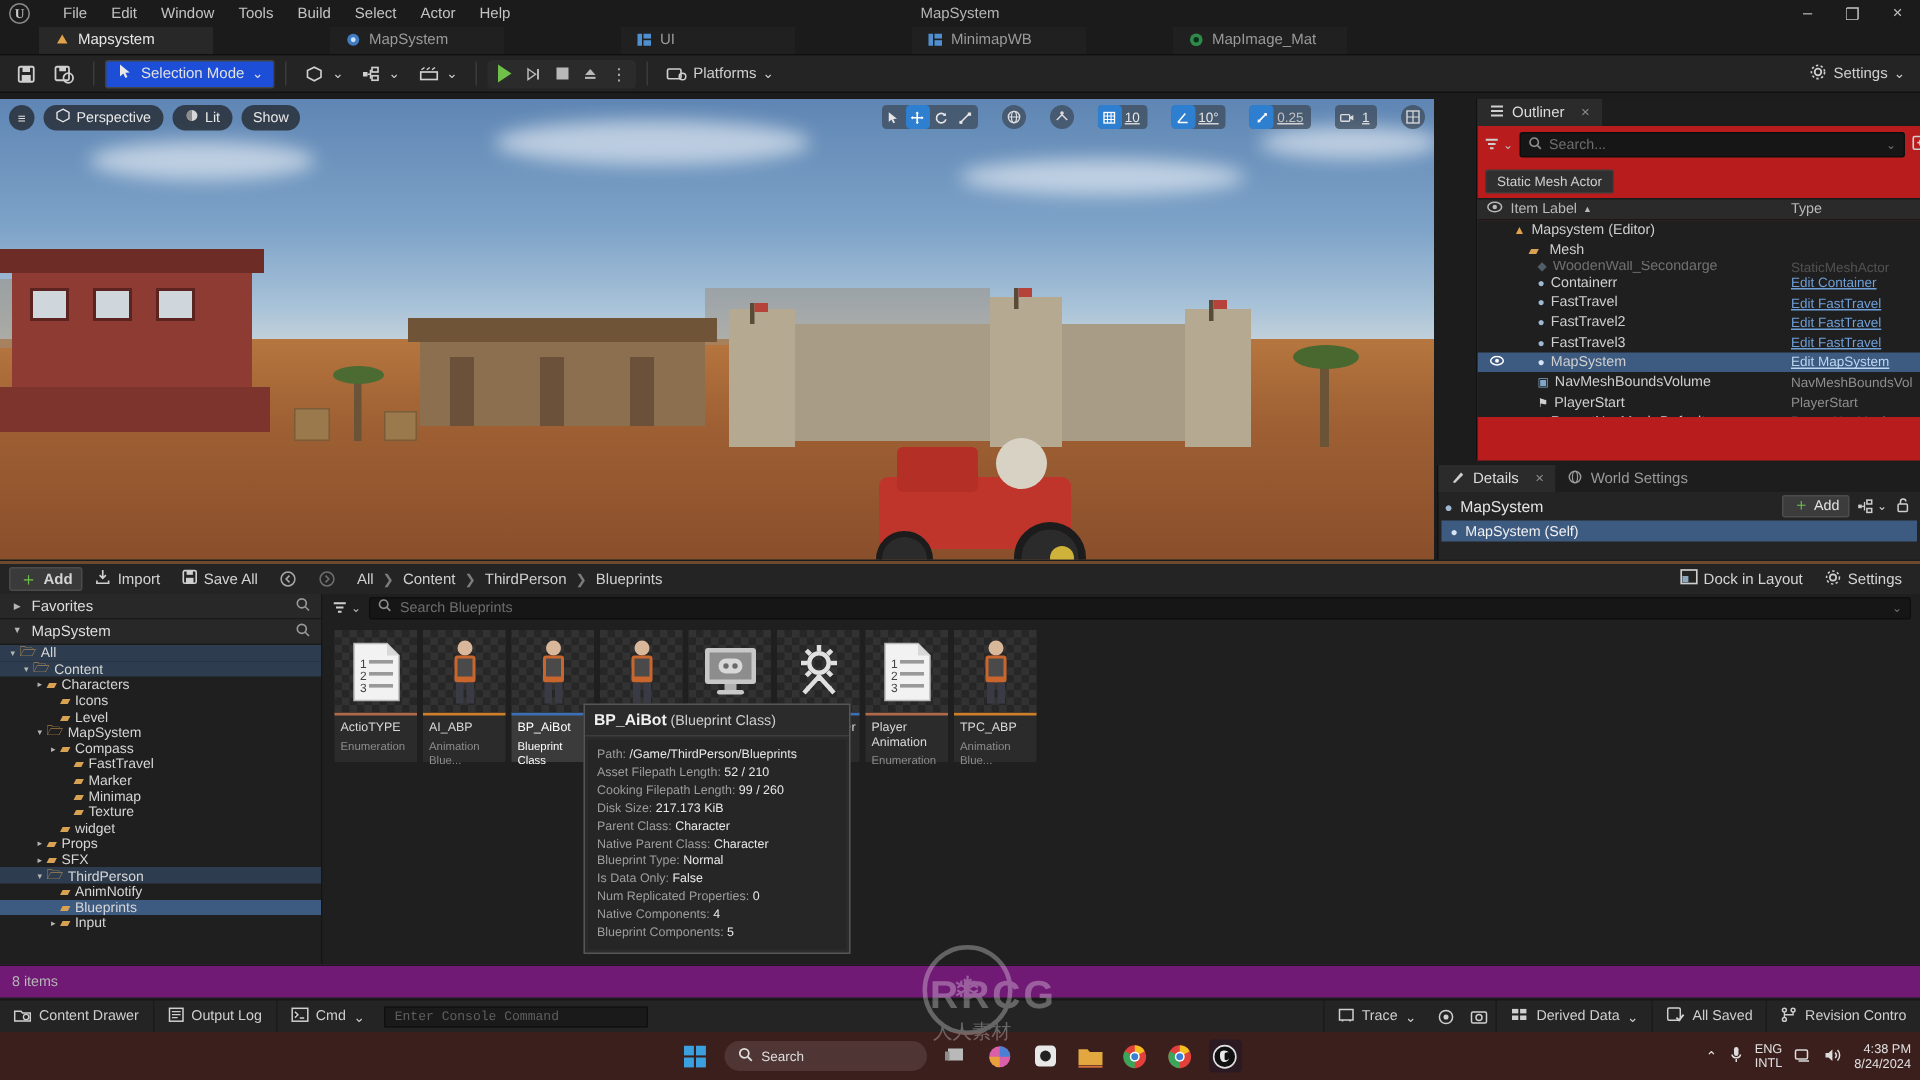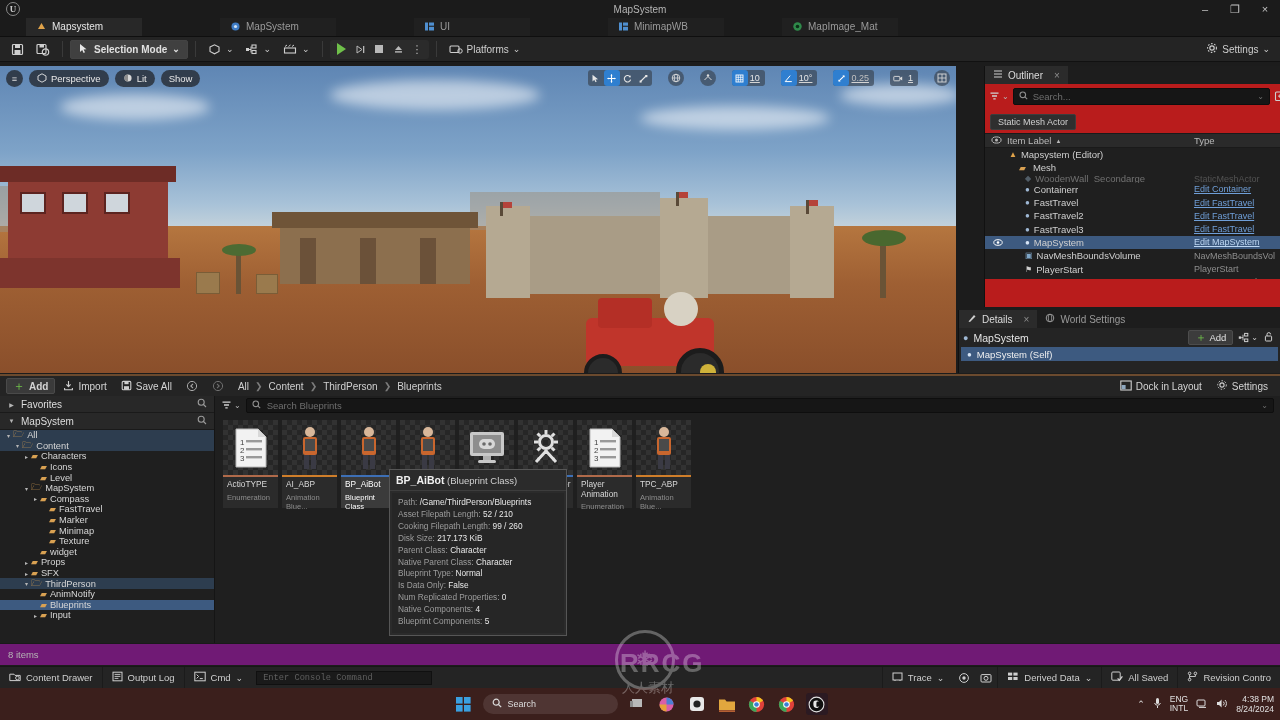--- a/index.html
+++ b/index.html
@@ -25,22 +25,22 @@
      color:#9a9a9a; background:#202020; min-width:116px; }
   .tab.active { background:#282828; color:#e6e6e6; }
   .tab .ti { width:11px; height:11px; display:inline-block; }
 
   
   .toolbar { height:25px; background:#242424; display:flex; align-items:center; padding:0 6px; gap:2px;
      border-bottom:1px solid #111; }
   .tb-btn { height:19px; min-width:22px; display:flex; align-items:center; justify-content:center; gap:4px;
      border-radius:2px; font-size:10px; color:#cfcfcf; padding:0 5px; }
   .tb-sep { width:1px; height:16px; background:#3a3a3a; margin:0 5px; }
-  .mode-btn { background:#404040; border:1px solid #434343; height:19px; border-radius:2px;
-     display:flex; align-items:center; gap:5px; padding:0 7px; font-size:10px; color:#e0e0e0;font-weight:bold;}
+  .mode-btn { background:#1d4ed8; border:1px solid #434343; height:19px; border-radius:2px;
+     display:flex; align-items:center; gap:5px; padding:0 7px; font-size:10px; color:#e0e0e0;}
   .play-grp { display:flex; align-items:center; background:#2b2b2b; border-radius:3px; height:19px; padding:0 2px;}
   .play-grp .pb { width:19px; height:19px; display:flex; align-items:center; justify-content:center; font-size:10px; color:#b9b9b9;}
   .tri-green { width:0;height:0;border-left:9px solid #6fc04a;border-top:6px solid transparent;border-bottom:6px solid transparent;}
   .settings-r { margin-left:auto; display:flex; align-items:center; gap:4px; font-size:10px; color:#cfcfcf; padding-right:4px;}
 
   
   .viewport { position:absolute; left:0; top:66px; width:956px; height:307px; overflow:hidden; }
   .sky { position:absolute; inset:0; background:linear-gradient(#5f86b4 0%, #7ea3c8 28%, #a8c2d8 45%, #cfd9dc 56%, #d9c8a8 62%, #c8a169 66%, #b8824c 72%, #a96b3c 100%); }
   .cloud { position:absolute; background:rgba(255,255,255,.55); border-radius:50%; filter:blur(6px); }
   .ground { position:absolute; left:0; right:0; top:160px; bottom:0;
@@ -168,20 +168,30 @@
 </style>
 </head>
 <body>
 
 <div id="app">
 
   <div class="titlebar">
     <div class="ue-logo">
       <div class="circ">U</div>
     </div>
+    <div class="menu">
+      <div>File</div>
+      <div>Edit</div>
+      <div>Window</div>
+      <div>Tools</div>
+      <div>Build</div>
+      <div>Select</div>
+      <div>Actor</div>
+      <div>Help</div>
+    </div>
     <div class="win-title">MapSystem</div>
     <div class="wbtns">
       <div>–</div>
       <div>❐</div>
       <div>×</div>
     </div>
   </div>
 
   <div class="tabbar">
     <div style="width:26px"></div>

